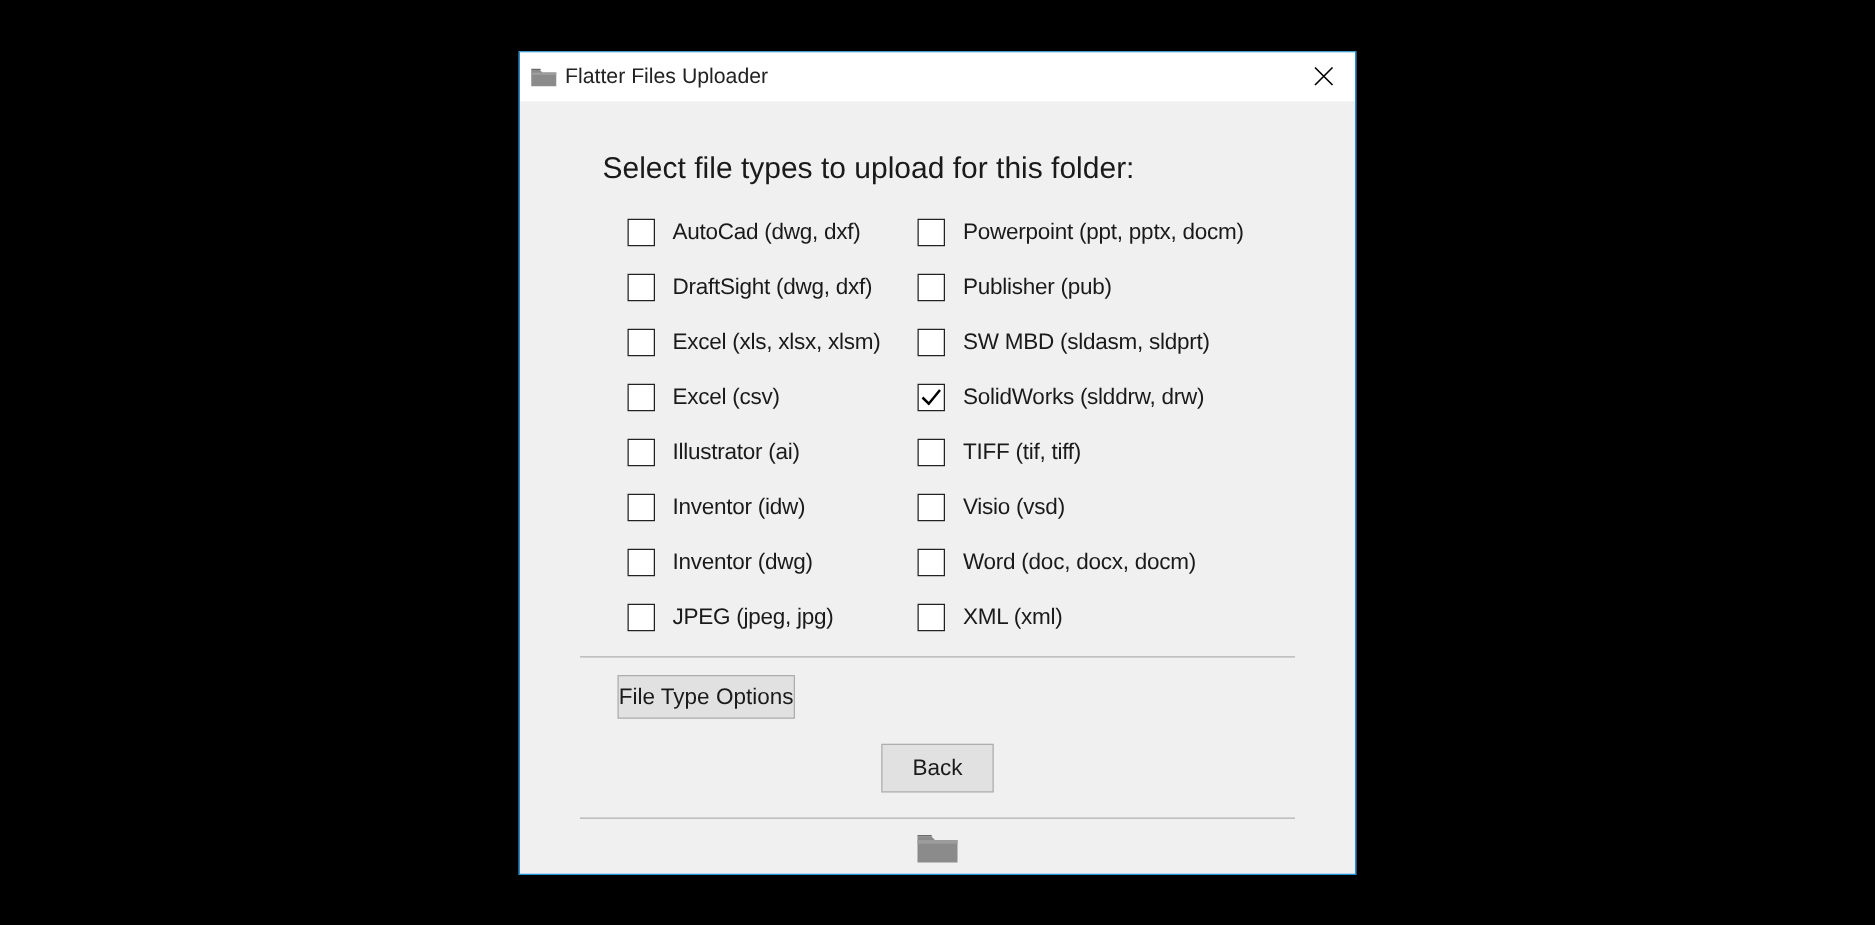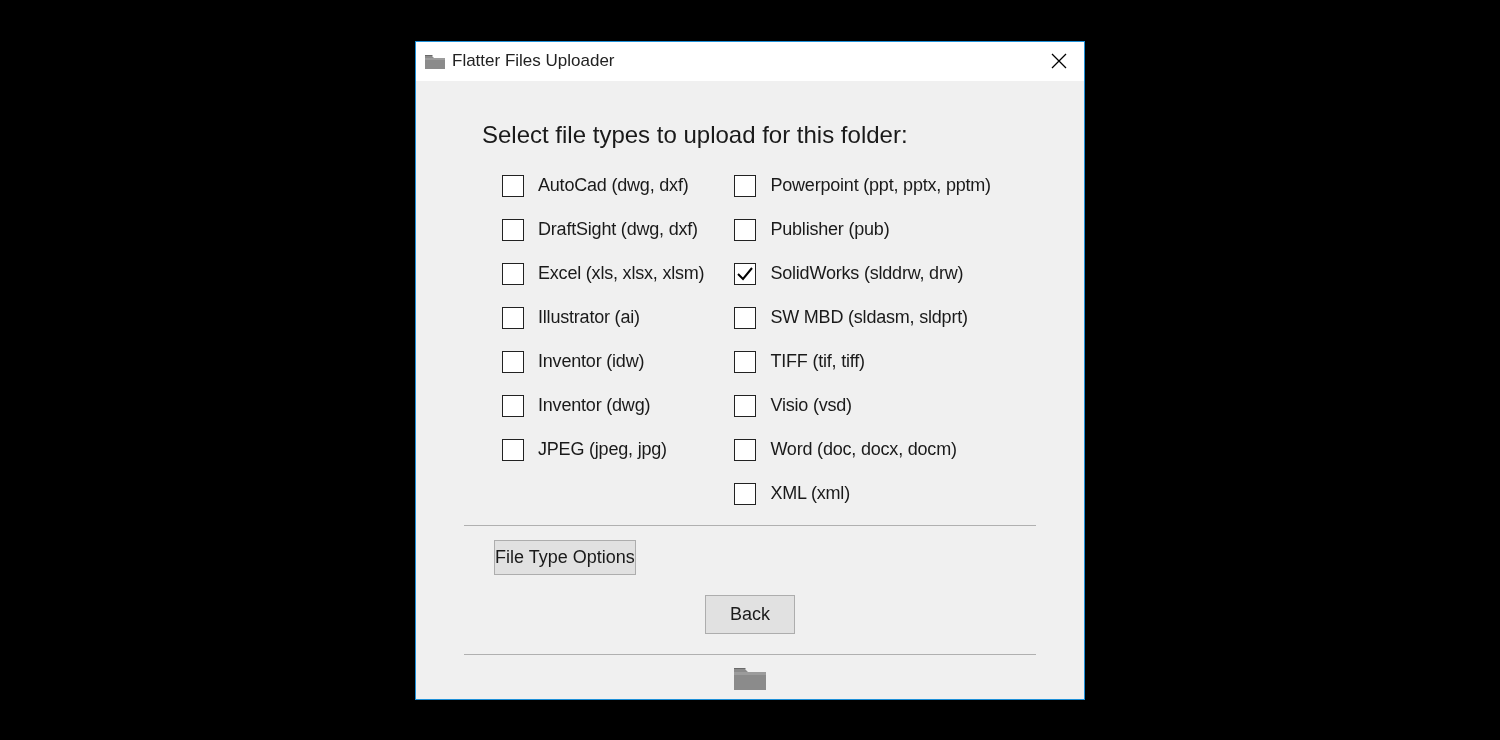--- a/index.html
+++ b/index.html
@@ -158,55 +158,59 @@
           <div class="check-row">
             <div class="checkbox"></div>
             <span class="check-label">DraftSight (dwg, dxf)</span>
           </div>
           <div class="check-row">
             <div class="checkbox"></div>
             <span class="check-label">Excel (xls, xlsx, xlsm)</span>
           </div>
           <div class="check-row">
             <div class="checkbox"></div>
+            <span class="check-label">Excel (csv)</span>
+          </div>
+          <div class="check-row">
+            <div class="checkbox"></div>
             <span class="check-label">Illustrator (ai)</span>
           </div>
           <div class="check-row">
             <div class="checkbox"></div>
             <span class="check-label">Inventor (idw)</span>
           </div>
           <div class="check-row">
             <div class="checkbox"></div>
             <span class="check-label">Inventor (dwg)</span>
           </div>
           <div class="check-row">
             <div class="checkbox"></div>
             <span class="check-label">JPEG (jpeg, jpg)</span>
           </div>
         </div>
       <div class="col" id="right-col">
           <div class="check-row">
             <div class="checkbox"></div>
-            <span class="check-label">Powerpoint (ppt, pptx, pptm)</span>
+            <span class="check-label">Powerpoint (ppt, pptx, docm)</span>
           </div>
           <div class="check-row">
             <div class="checkbox"></div>
             <span class="check-label">Publisher (pub)</span>
+          </div>
+          <div class="check-row">
+            <div class="checkbox"></div>
+            <span class="check-label">SW MBD (sldasm, sldprt)</span>
           </div>
           <div class="check-row">
             <div class="checkbox checked">
               <svg viewBox="0 0 18 18">
                 <path d="M2 9 L7 14 L16 3" stroke="#000" stroke-width="2" fill="none"></path>
               </svg>
             </div>
             <span class="check-label">SolidWorks (slddrw, drw)</span>
-          </div>
-          <div class="check-row">
-            <div class="checkbox"></div>
-            <span class="check-label">SW MBD (sldasm, sldprt)</span>
           </div>
           <div class="check-row">
             <div class="checkbox"></div>
             <span class="check-label">TIFF (tif, tiff)</span>
           </div>
           <div class="check-row">
             <div class="checkbox"></div>
             <span class="check-label">Visio (vsd)</span>
           </div>
           <div class="check-row">

